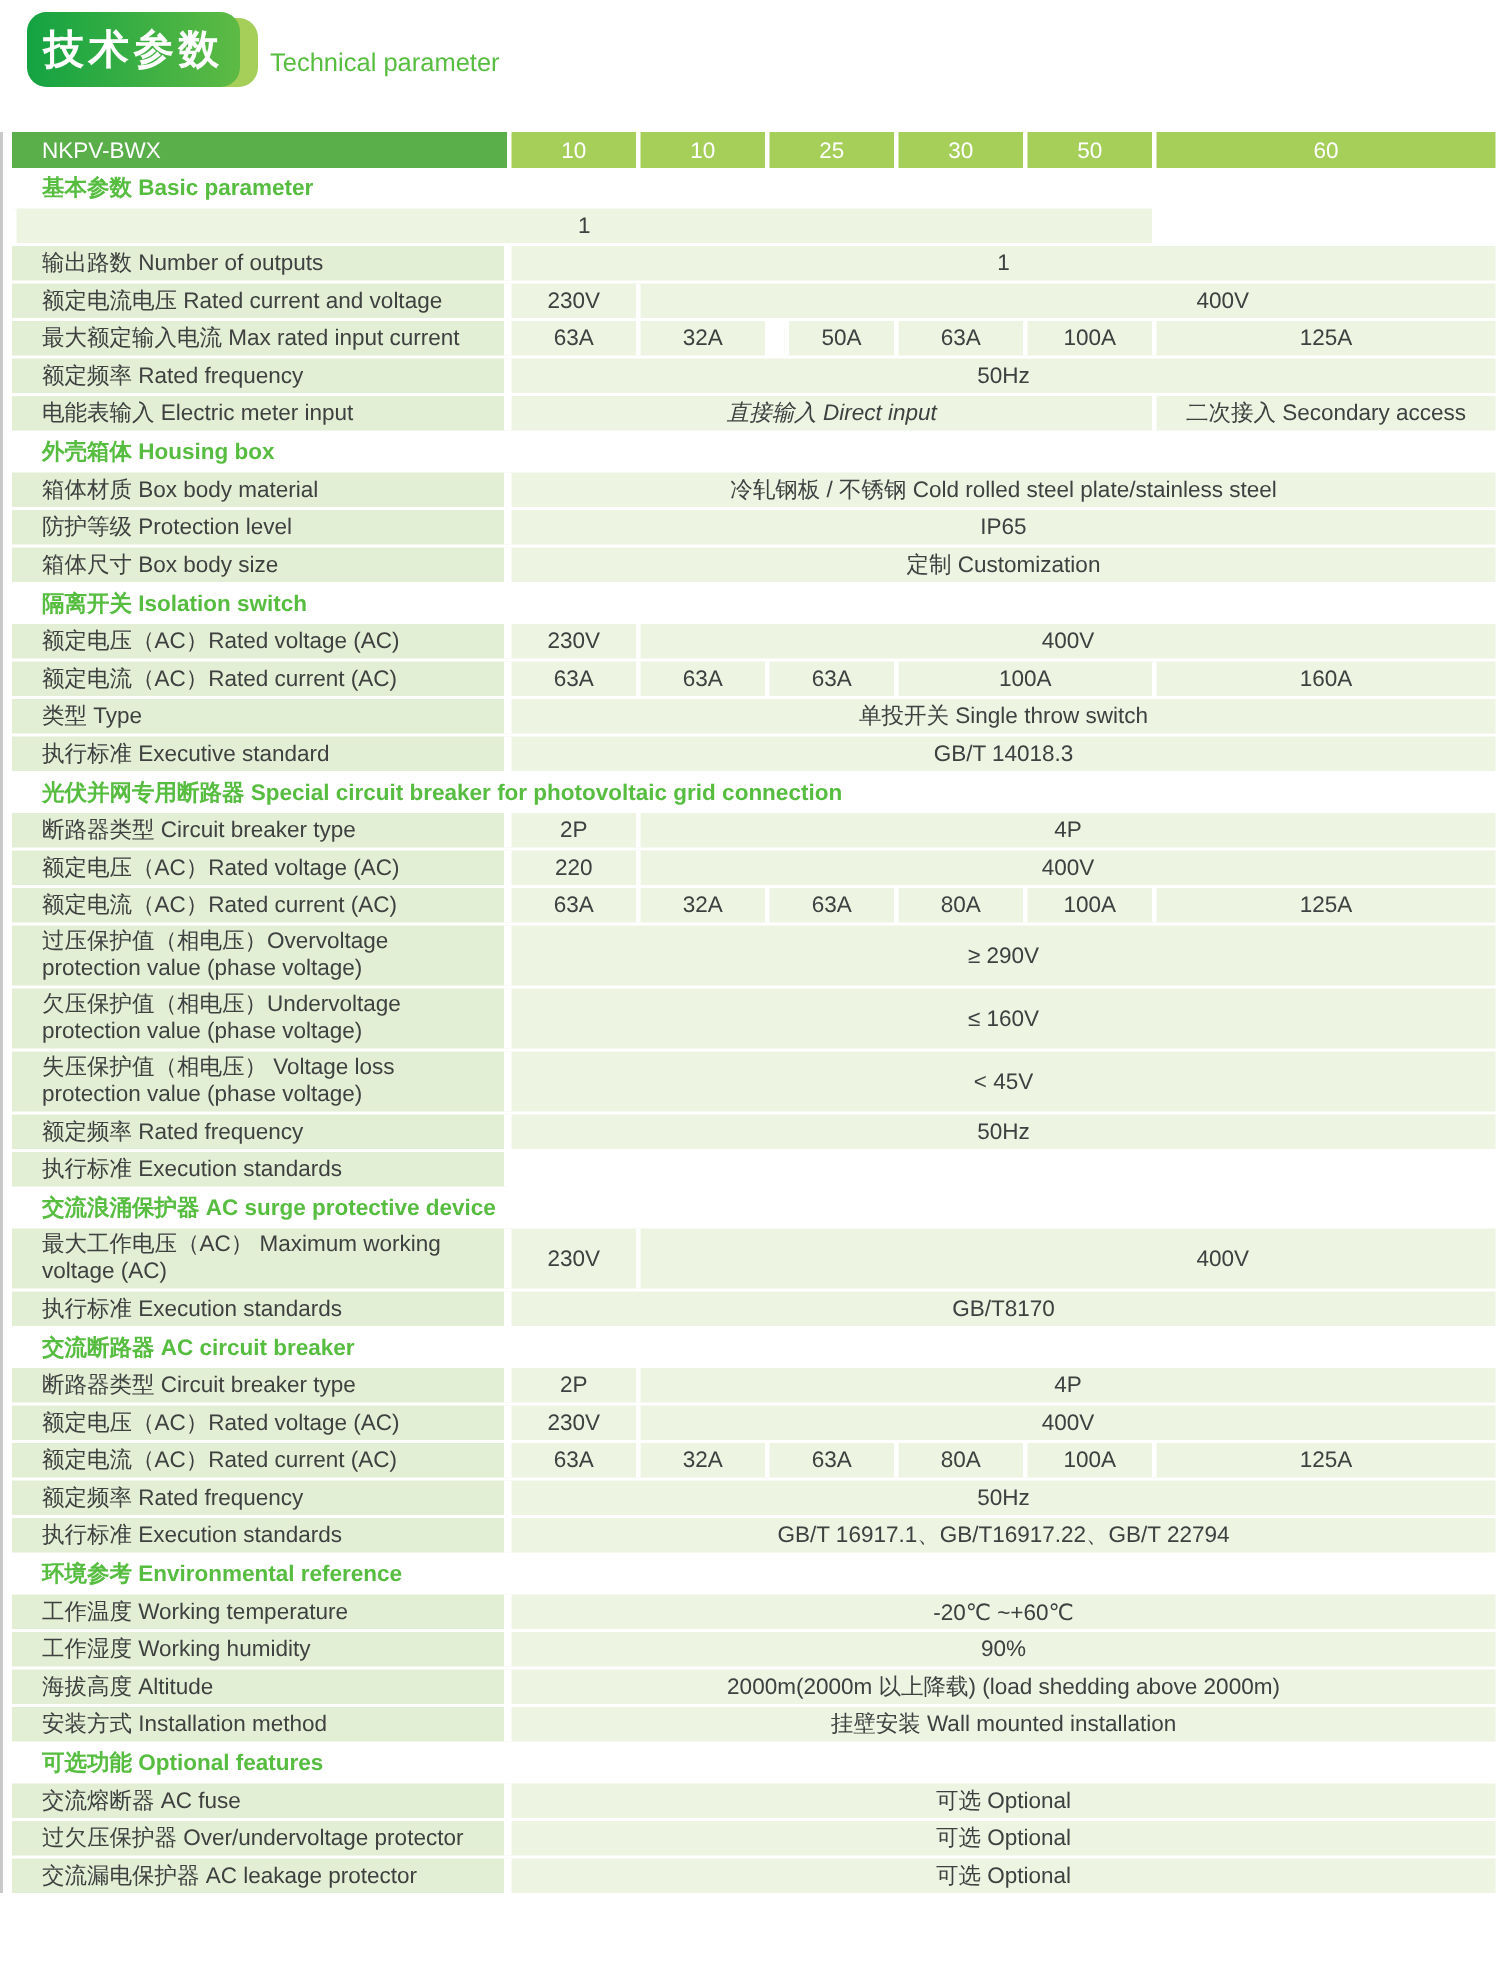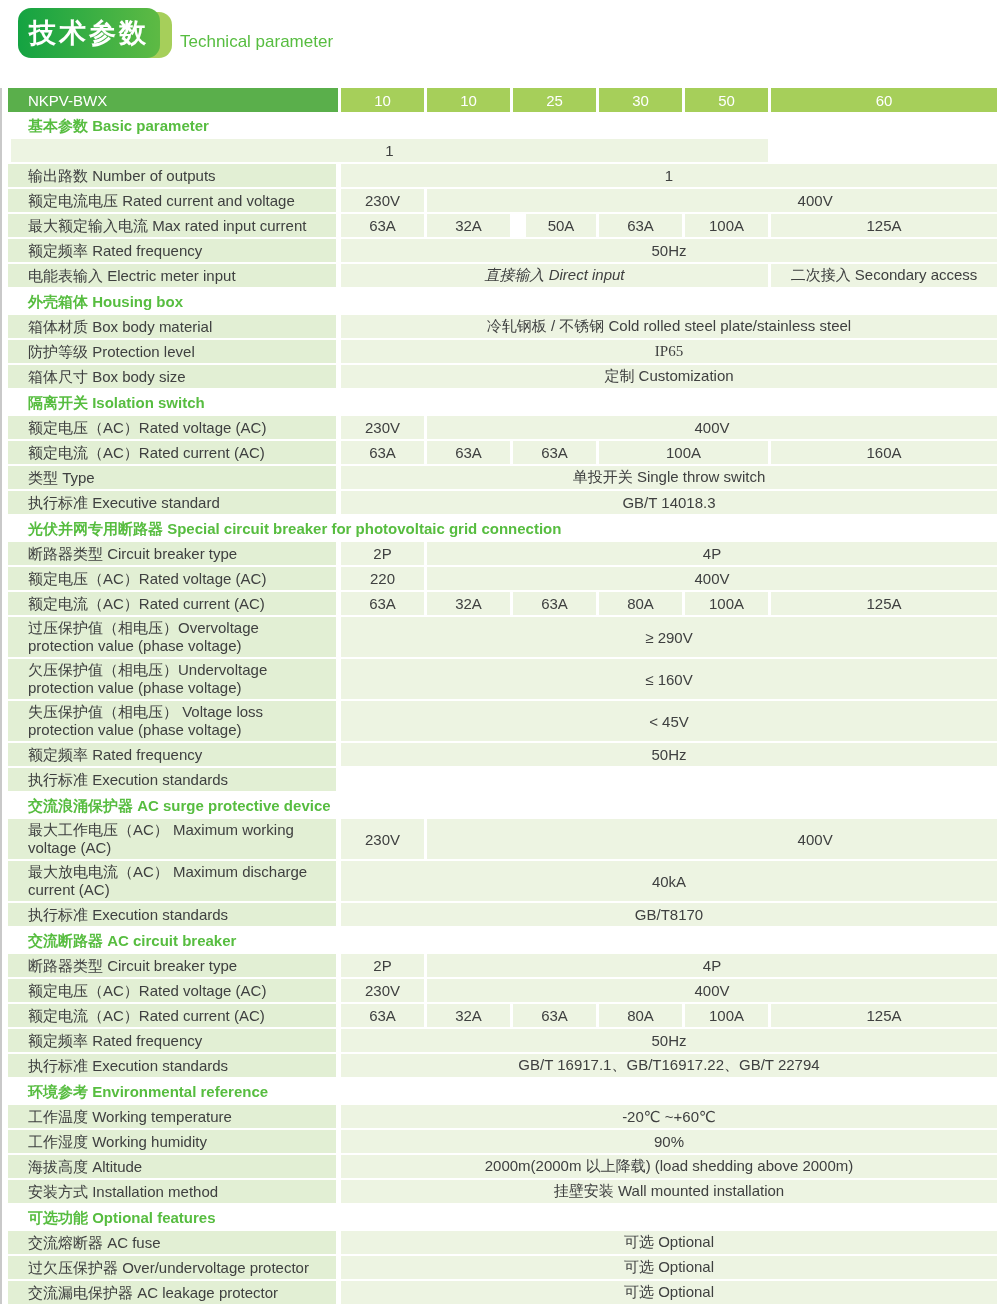--- a/index.html
+++ b/index.html
@@ -119,21 +119,21 @@
         <div class="cell" style="grid-column: span 5; font-style: italic;">直接输入 Direct input</div>
         <div class="cell" style="grid-column: span 1;">二次接入 Secondary access</div>
       </div>
       <div class="section-title">外壳箱体 Housing box</div>
       <div class="grid-row row">
         <div class="label">箱体材质 Box body material</div>
         <div class="cell" style="grid-column: span 6;">冷轧钢板 / 不锈钢 Cold rolled steel plate/stainless steel</div>
       </div>
       <div class="grid-row row">
         <div class="label">防护等级 Protection level</div>
-        <div class="cell" style="grid-column: span 6; font-family: Liberation Serif, serif;">IP65</div>
+        <div class="cell" style="grid-column: span 6;">IP65</div>
       </div>
       <div class="grid-row row">
         <div class="label">箱体尺寸 Box body size</div>
         <div class="cell" style="grid-column: span 6;">定制 Customization</div>
       </div>
       <div class="section-title">隔离开关 Isolation switch</div>
       <div class="grid-row row">
         <div class="label">额定电压（AC）Rated voltage (AC)</div>
         <div class="cell" style="grid-column: span 1;">230V</div>
         <div class="cell" style="grid-column: span 5;">400V</div>
@@ -191,24 +191,20 @@
         <div class="cell" style="grid-column: span 6;">50Hz</div>
       </div>
       <div class="grid-row row">
         <div class="label">执行标准 Execution standards</div>
       </div>
       <div class="section-title">交流浪涌保护器 AC surge protective device</div>
       <div class="grid-row row tall">
         <div class="label">最大工作电压（AC） Maximum working voltage (AC)</div>
         <div class="cell" style="grid-column: span 1;">230V</div>
         <div class="cell shift" style="grid-column: span 5;">400V</div>
-      </div>
-      <div class="grid-row row tall">
-        <div class="label">最大放电电流（AC） Maximum discharge current (AC)</div>
-        <div class="cell" style="grid-column: span 6;">40kA</div>
       </div>
       <div class="grid-row row">
         <div class="label">执行标准 Execution standards</div>
         <div class="cell" style="grid-column: span 6;">GB/T8170</div>
       </div>
       <div class="section-title">交流断路器 AC circuit breaker</div>
       <div class="grid-row row">
         <div class="label">断路器类型 Circuit breaker type</div>
         <div class="cell" style="grid-column: span 1;">2P</div>
         <div class="cell" style="grid-column: span 5;">4P</div>

